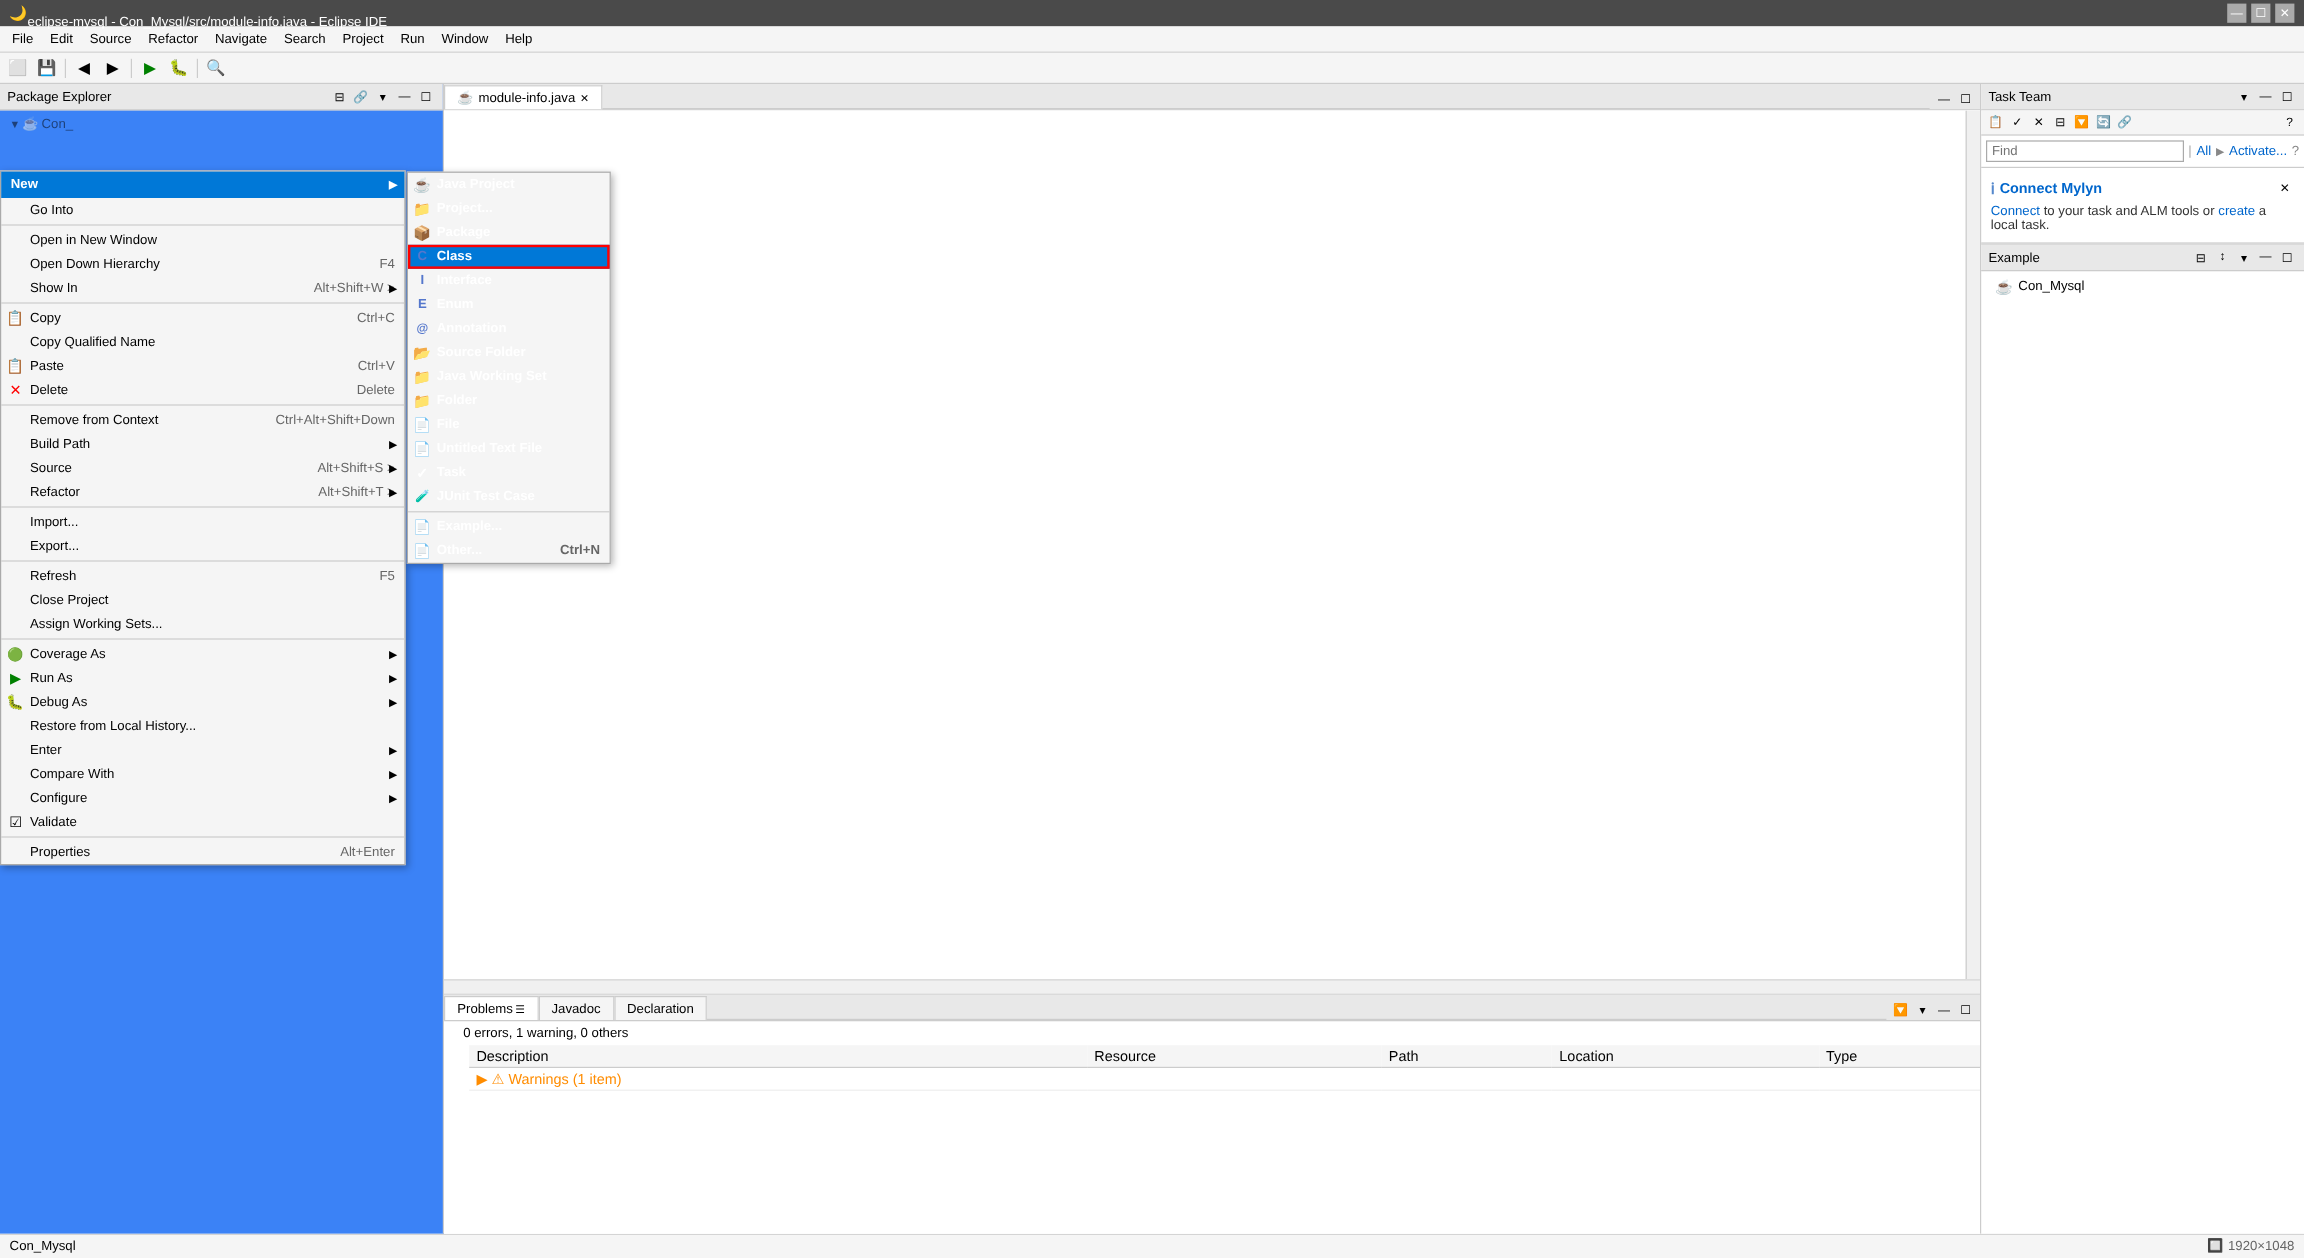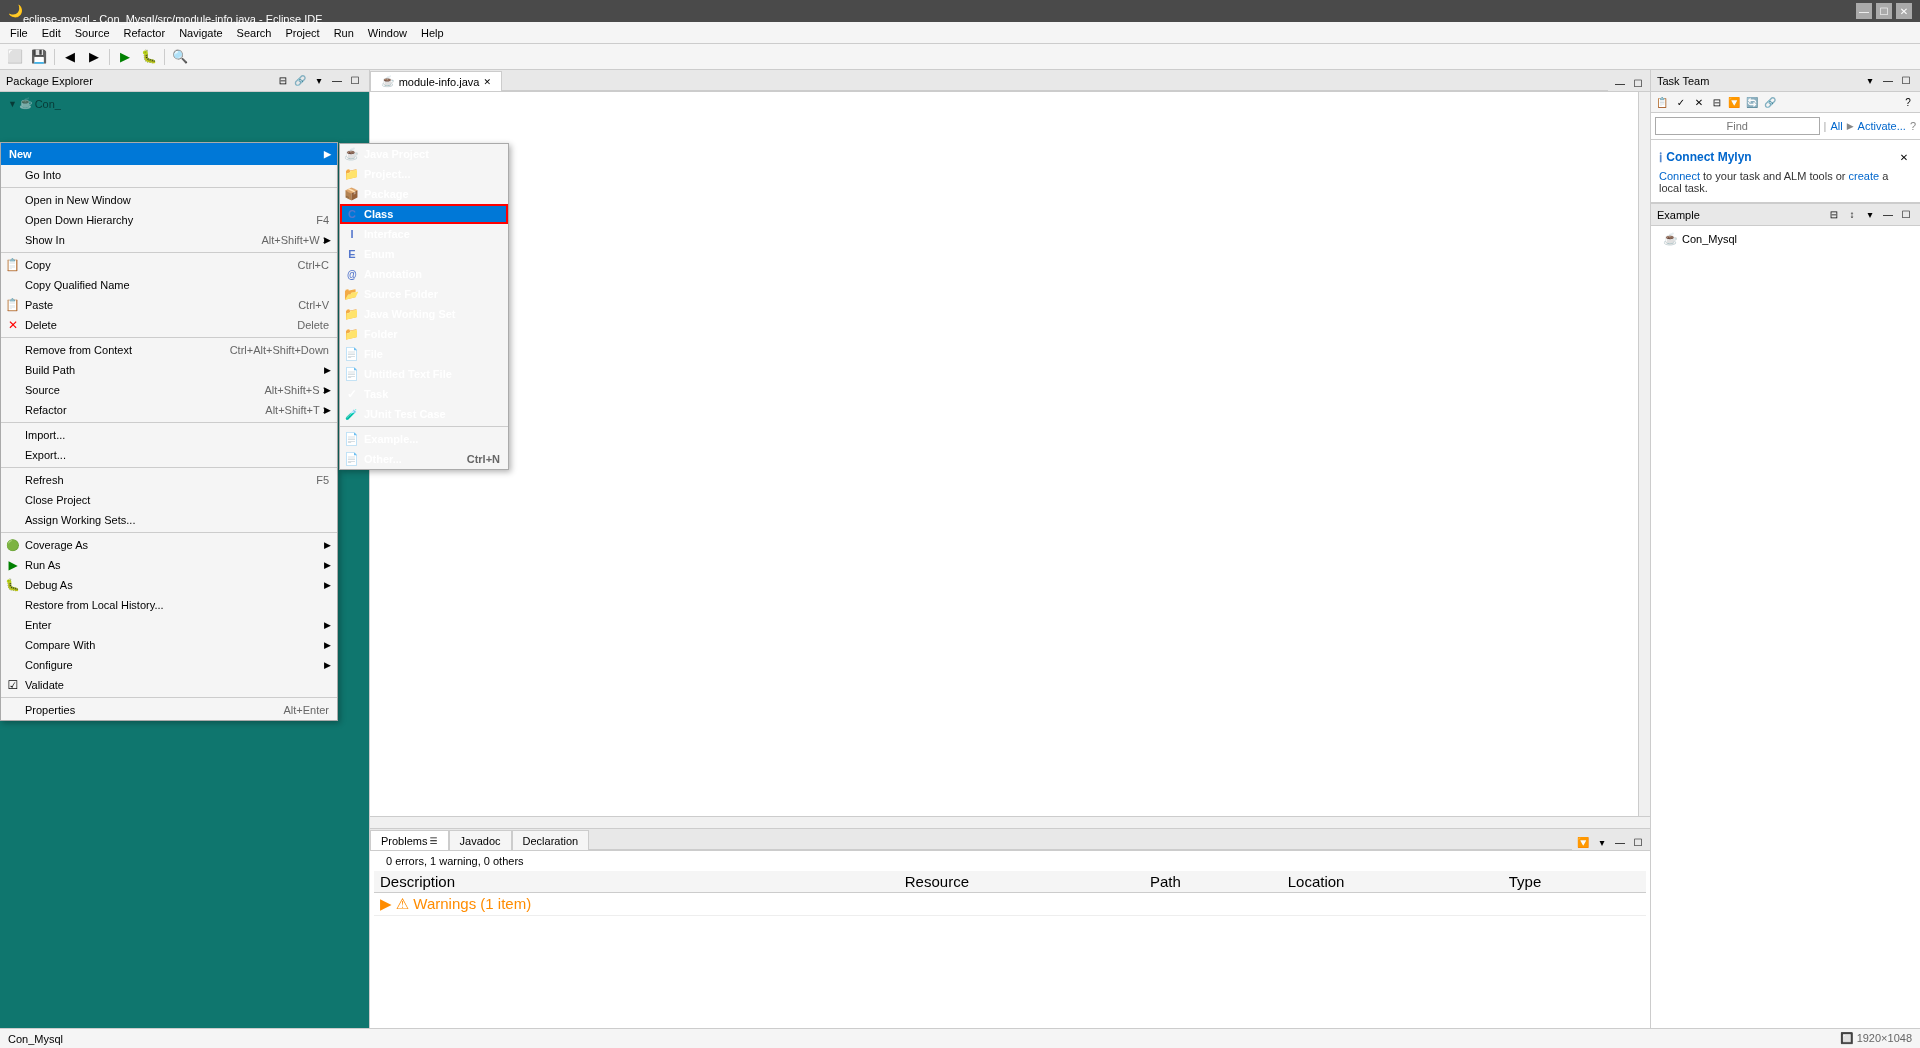--- a/index.html
+++ b/index.html
@@ -75,21 +75,21 @@
       font-size: 11px;
       position: fixed;
       bottom: 0;
       left: 0;
       right: 0;
     }
 
     
     .left-panel {
       width: 370px;
-      background: #0f766e;
+      background: #3b82f6;
       border-right: 1px solid #ccc;
       display: flex;
       flex-direction: column;
       position: relative;
     }
     .panel-header {
       background: #e8e8e8;
       border-bottom: 1px solid #ccc;
       height: 22px;
       display: flex;
@@ -264,21 +264,22 @@
       display: flex;
       align-items: center;
     }
     .bottom-tab.active { background: #fff; }
     .bottom-content {
       padding: 4px;
     }
     .bottom-table {
       width: 100%;
       border-collapse: collapse;
-      font-size: 15px;
+      font-size: 12px;
+      margin-left: 17px;
     }
     .bottom-table th {
       text-align: left;
       padding: 2px 6px;
       border-bottom: 1px solid #ccc;
       font-weight: normal;
       background: #f5f5f5;
     }
     .bottom-table td {
       padding: 2px 6px;
@@ -300,21 +301,20 @@
       gap: 4px;
       padding: 4px;
       border-bottom: 1px solid #ccc;
     }
     .find-input {
       flex: 1;
       height: 18px;
       border: 1px solid #aaa;
       font-size: 11px;
       padding: 1px 4px;
-      text-align: center;
     }
     .find-link { color: #0066cc; cursor: pointer; font-size: 11px; }
 
     
     .outline-panel {
       border-top: 1px solid #ccc;
       flex: 1;
     }
     .outline-item {
       display: flex;

